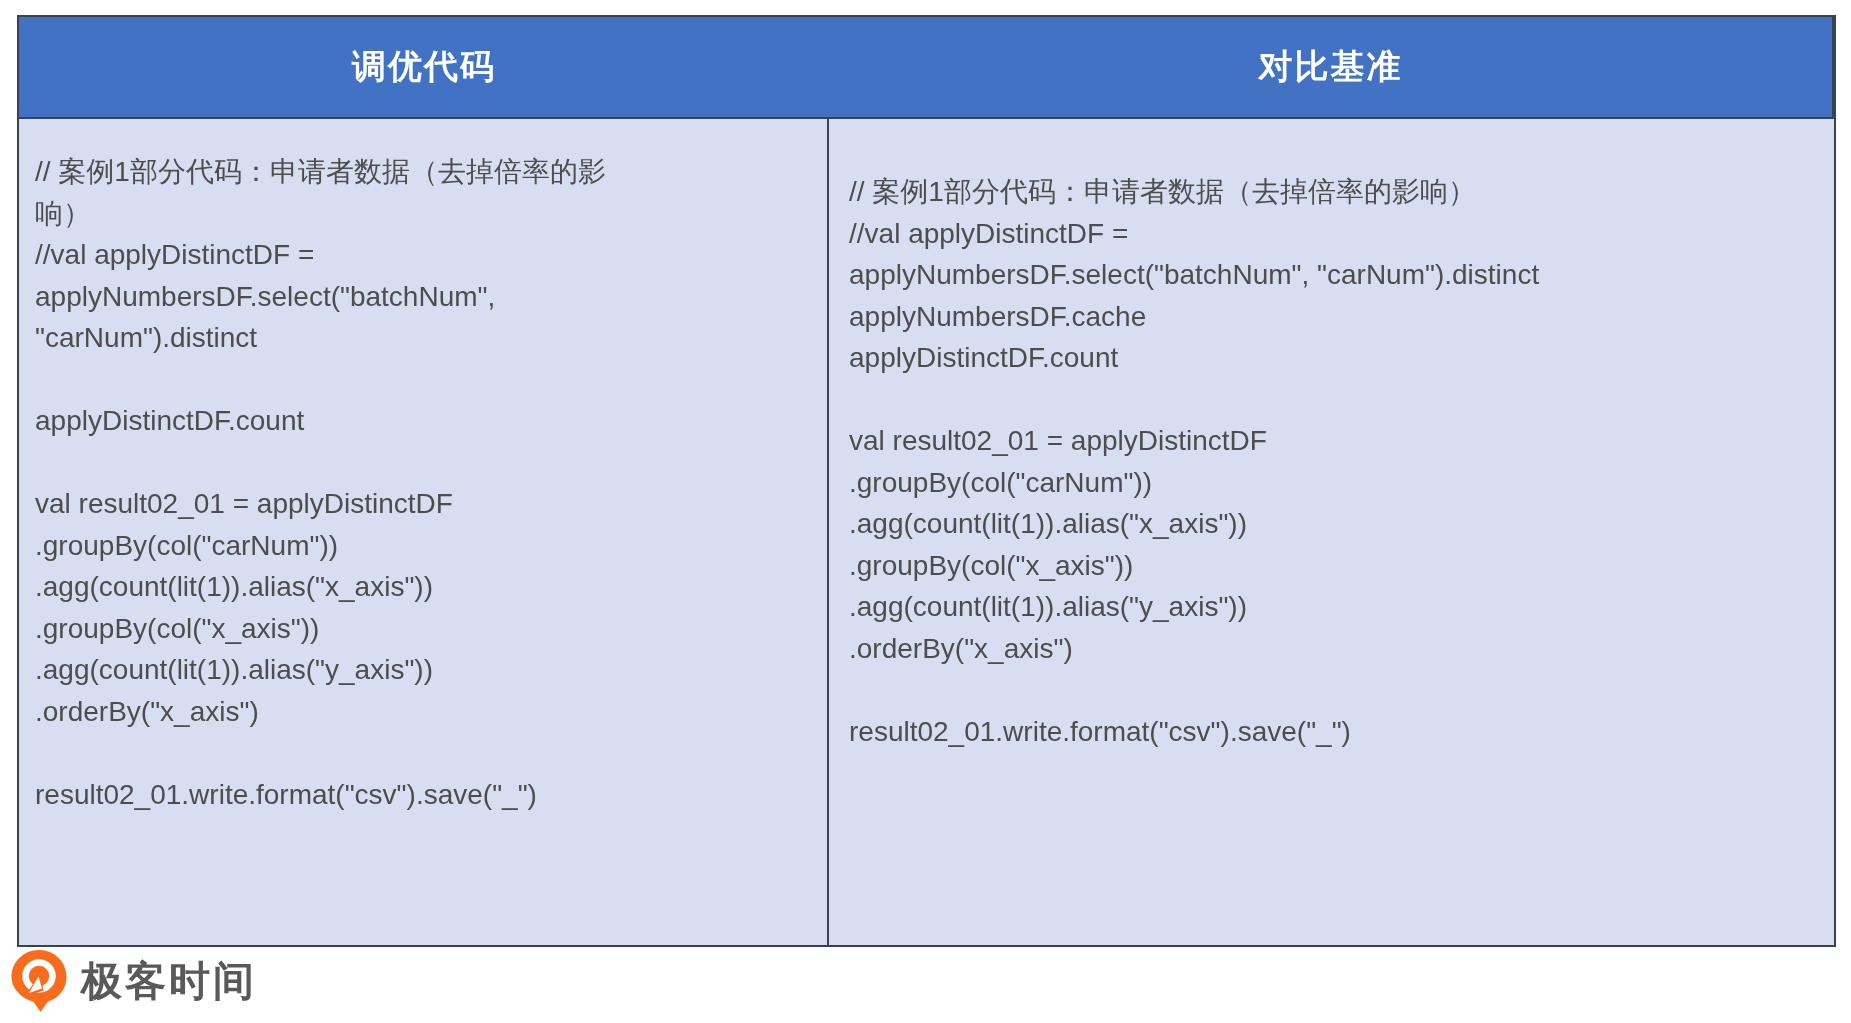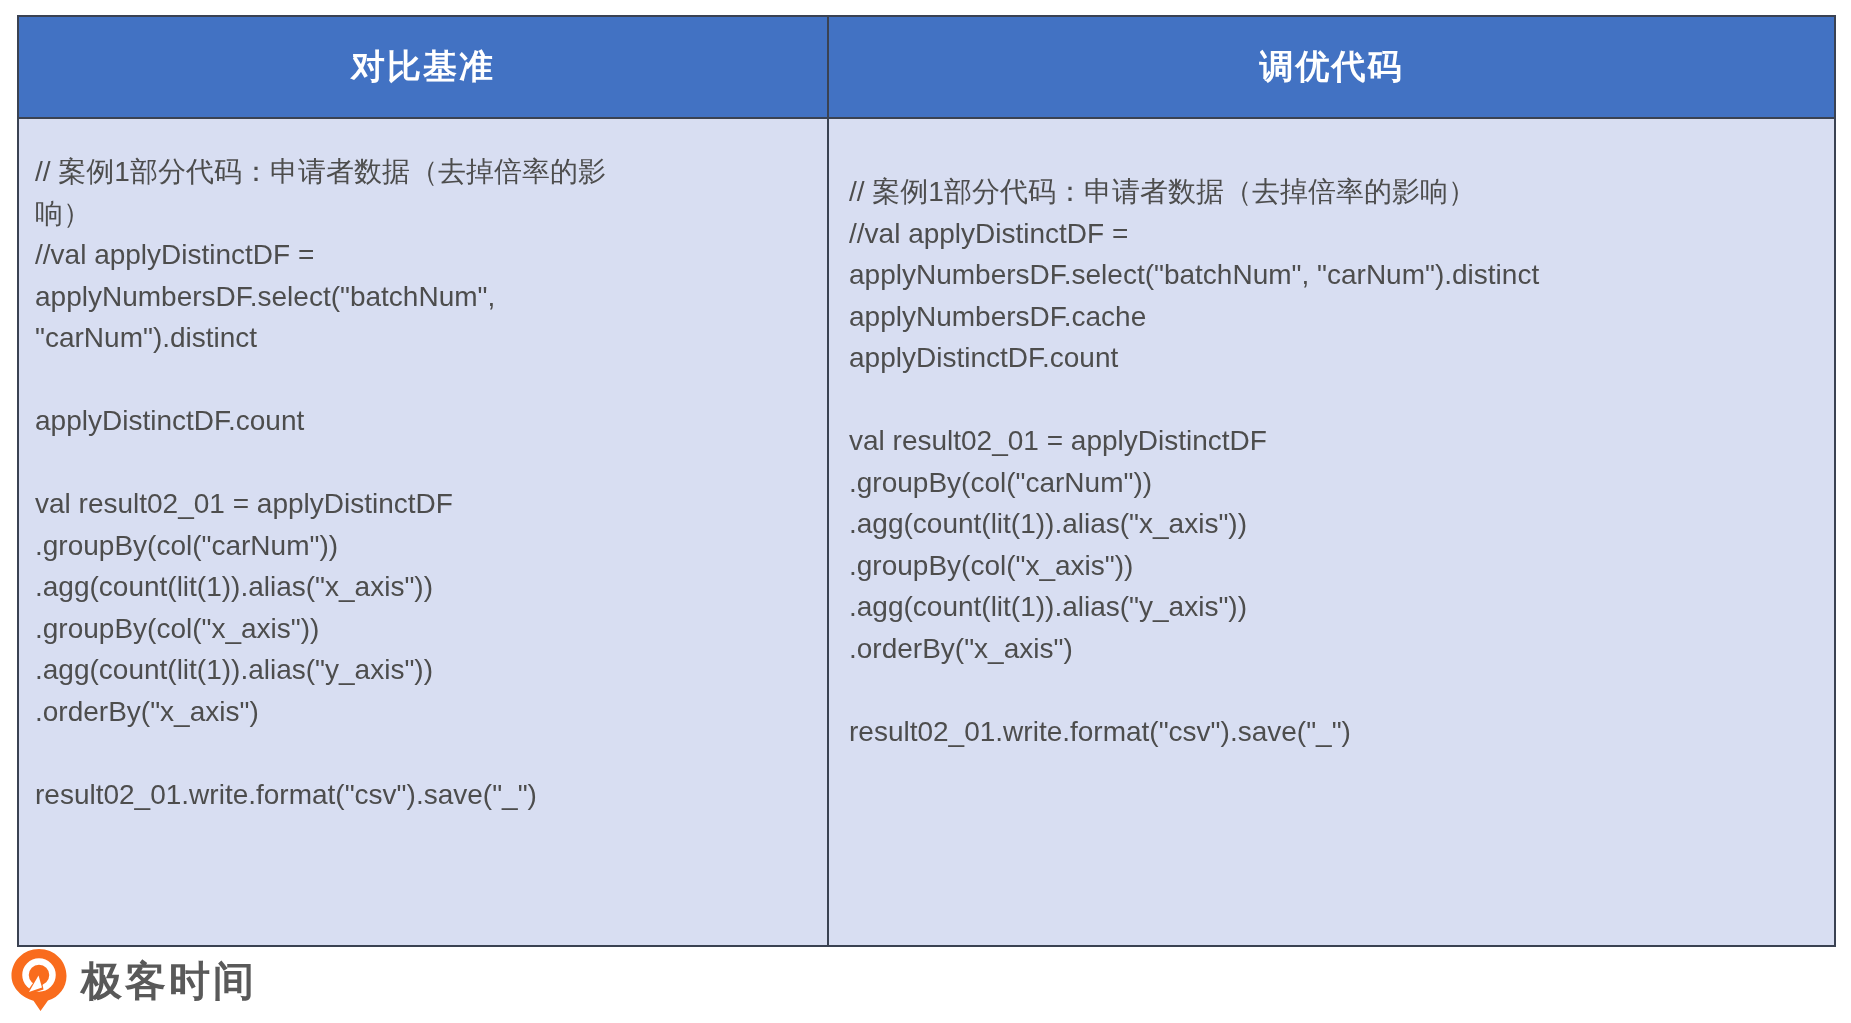--- a/index.html
+++ b/index.html
@@ -25,36 +25,36 @@
   .col-left{border-right:2px solid var(--border);}
   .td{background:var(--body-bg);box-sizing:border-box;overflow:hidden;}
   .td.col-left{padding:32px 12px 0 16px;}
   .td.col-right{padding:52px 12px 0 20px;}
   .code-line{
     font-size:28px;line-height:41.5px;min-height:41.5px;
     color:var(--body-text);white-space:pre;
   }
   .logo{
     position:absolute;left:10px;top:948px;height:66px;
-    display:flex;align-items:flex-start;gap:13px;
+    display:flex;align-items:center;gap:13px;
   }
   .logo-text{
     font-size:41px;color:var(--logo-text);font-weight:600;letter-spacing:3px;
     line-height:66px;
   }
 </style>
 </head>
 <body>
 
 <div class="cmp-table">
+  <div class="th">
+    <span>调优代码</span>
+  </div>
   <div class="th col-left">
     <span>对比基准</span>
-  </div>
-  <div class="th">
-    <span>调优代码</span>
   </div>
   <div class="td col-left">
       <div class="code-line">// 案例1部分代码：申请者数据（去掉倍率的影</div>
       <div class="code-line">响）</div>
       <div class="code-line">//val applyDistinctDF =</div>
       <div class="code-line">applyNumbersDF.select("batchNum",</div>
       <div class="code-line">"carNum").distinct</div>
       <div class="code-line"></div>
       <div class="code-line">applyDistinctDF.count</div>
       <div class="code-line"></div>

